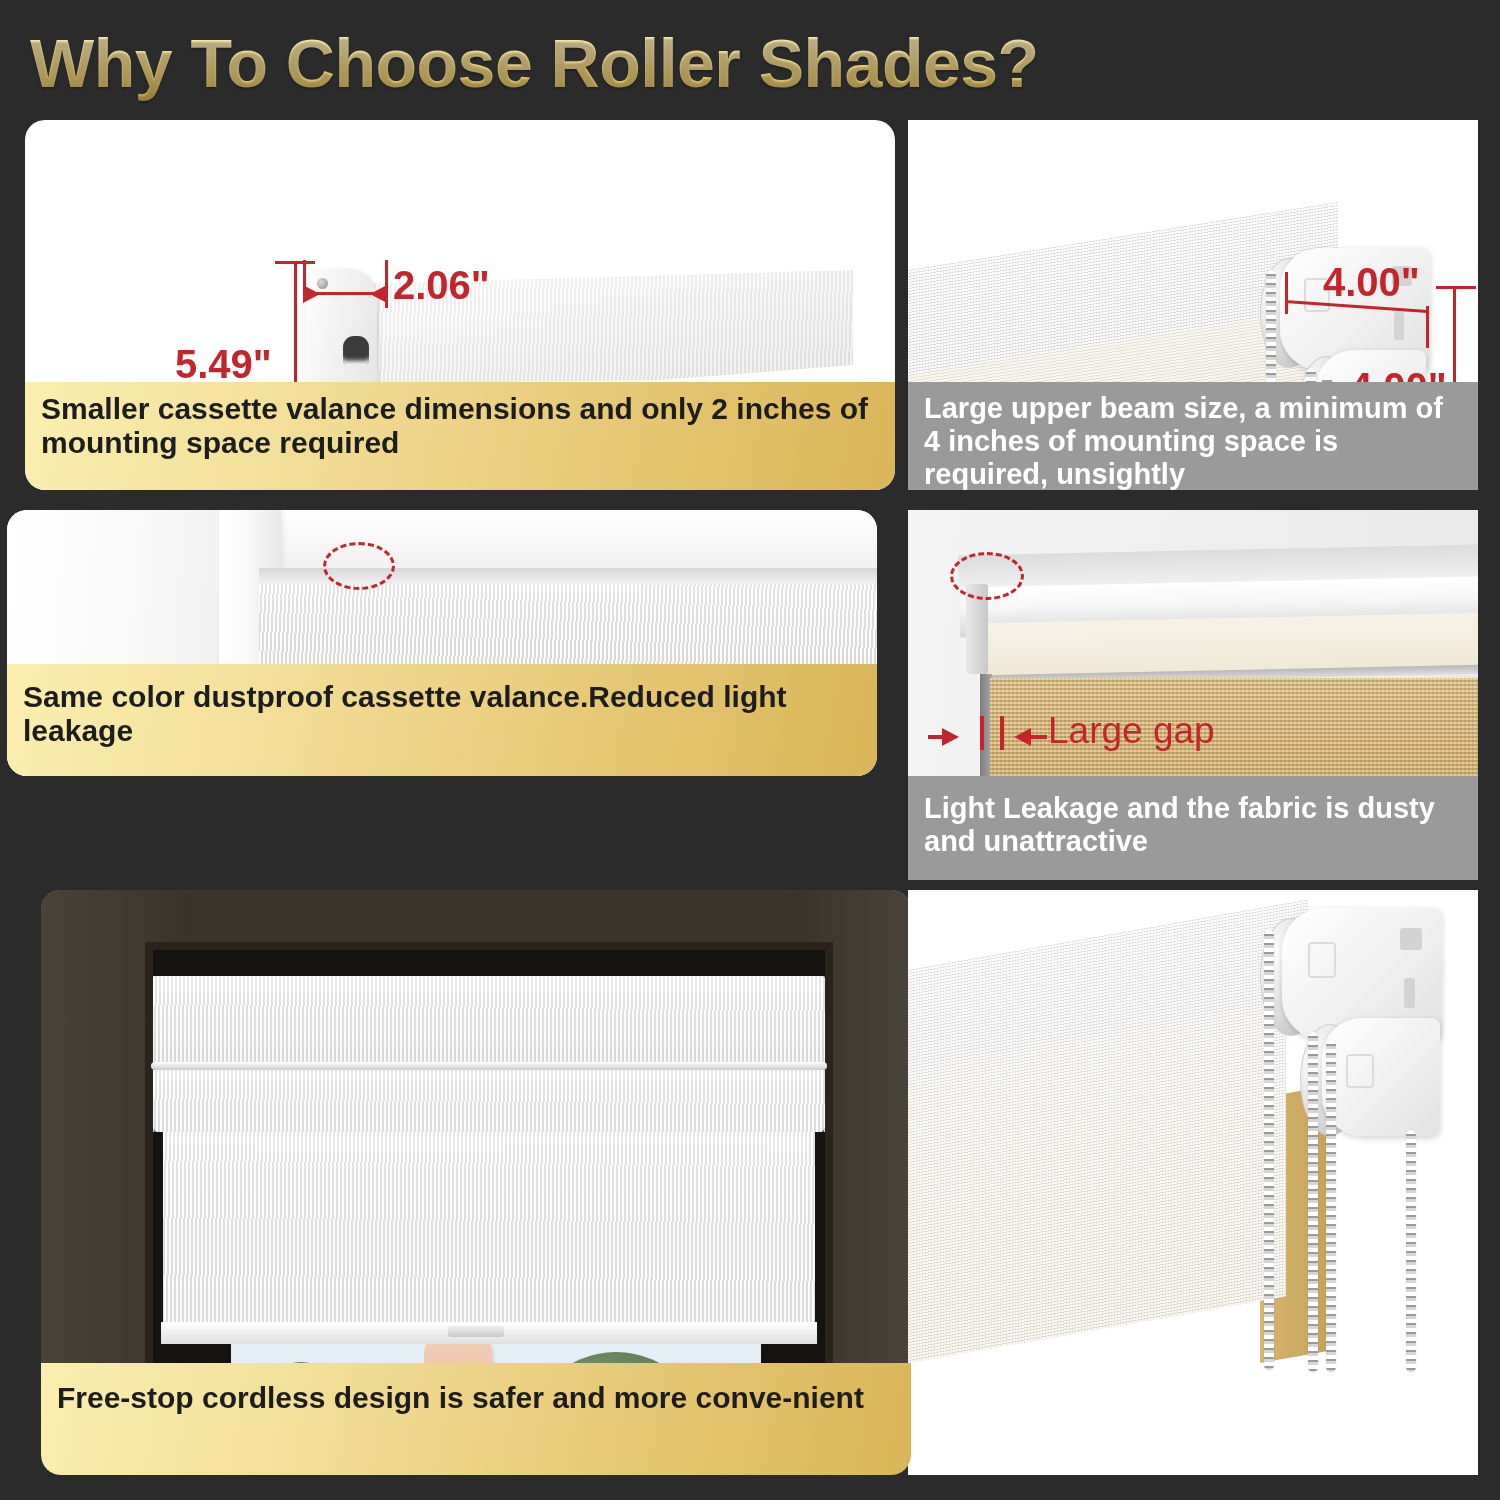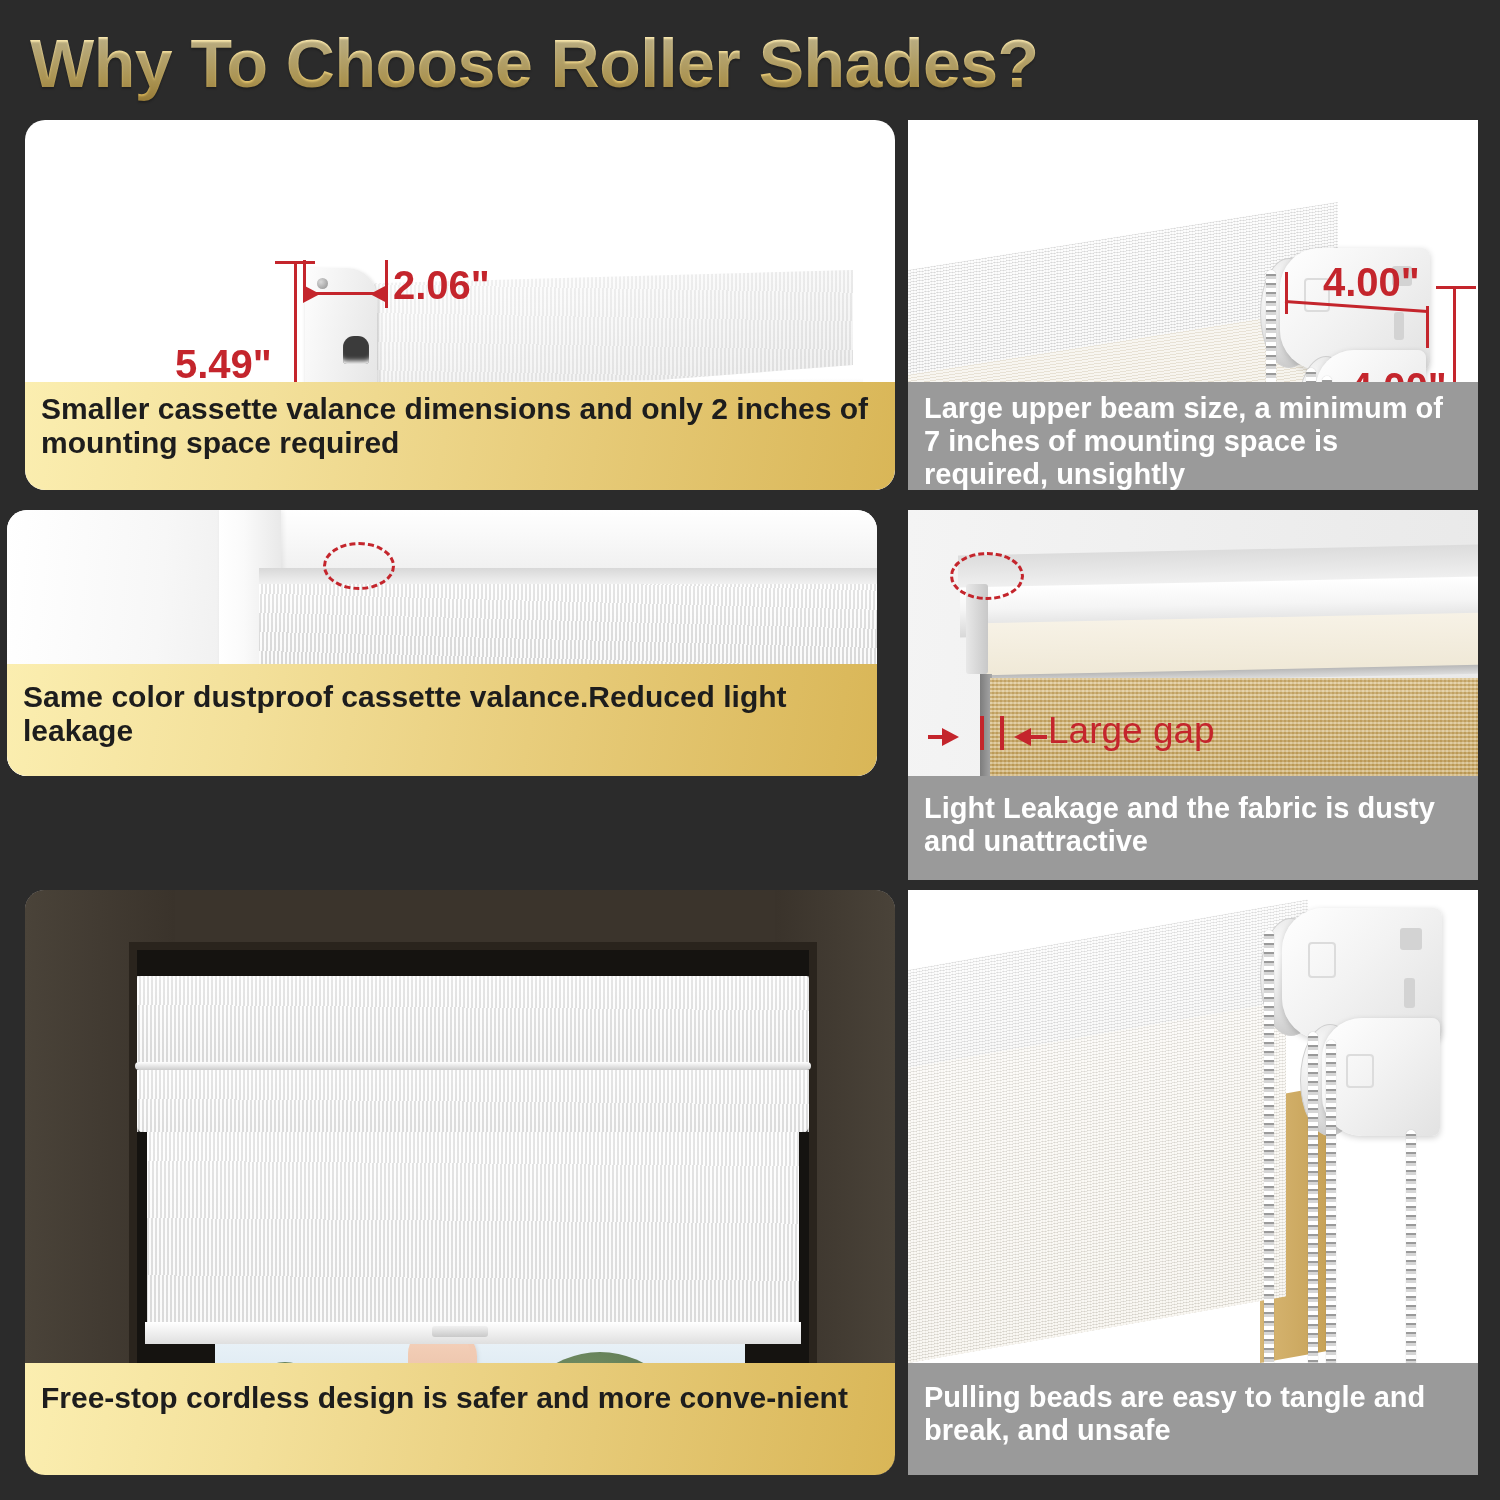--- a/index.html
+++ b/index.html
@@ -425,21 +425,21 @@
     <div class="dim-line-h" style="left:377px; top:180px; width:143px; transform:rotate(4deg); transform-origin:left center;"></div>
     <div class="dim-label" style="left:415px; top:140px; font-size:40px;">4.00"</div>
 
     <div class="dim-line-v" style="left:545px; top:166px; height:186px;"></div>
     <div class="tick-h" style="left:528px; top:166px; width:40px;"></div>
     <div class="tick-h" style="left:528px; top:350px; width:40px;"></div>
     <div class="dim-label" style="left:442px; top:245px; font-size:40px;">4.00"</div>
   </div>
 
   <div class="caption grey cap-tr">
-    <span>Large upper beam size, a minimum of 7 inches of mounting space is required, unsightly</span>
+    <span>Large upper beam size, a minimum of 4 inches of mounting space is required, unsightly</span>
   </div>
 </div>
 
 <div class="panel good" style="left:7px; top:510px; width:870px; height:266px;">
   <div class="stage">
 
     <div class="ml-wall"></div>
     <div class="ml-frame-top"></div>
     <div class="ml-frame-outer"></div>
 
@@ -485,21 +485,21 @@
     <div class="arrow-l" style="left:106px; top:218px;"></div>
     <div class="gap-stem" style="left:123px; top:225px; width:16px;"></div>
     <div class="gap-label" style="left:140px; top:200px; font-size:37px;">Large gap</div>
   </div>
 
   <div class="caption grey cap-mr">
     <span>Light Leakage and the fabric is dusty and unattractive</span>
   </div>
 </div>
 
-<div class="panel good" style="left:25px; top:890px; width:870px; height:585px;">
+<div class="panel good" style="left:41px; top:890px; width:870px; height:585px;">
   <div class="stage">
 
     <div class="bl-bg"></div>
     <div class="bl-wall-l"></div>
     <div class="bl-wall-r"></div>
     <div class="bl-frame"></div>
 
     <div class="bl-view">
       <div class="tree" style="left:10px; top:20px; width:120px; height:170px;"></div>
       <div class="tree" style="left:92px; top:58px; width:100px; height:140px;"></div>
@@ -542,16 +542,13 @@
     <div class="bracket" style="left:414px; top:128px; width:118px; height:118px; border-radius:40px 8px 8px 40px;">
       <div class="bracket-emb" style="left:24px;top:36px;width:28px;height:34px;"></div>
     </div>
 
     <div class="bead-chain" style="left:356px; top:40px; height:440px;"></div>
     <div class="bead-chain" style="left:400px; top:142px; height:340px;"></div>
     <div class="bead-chain" style="left:418px; top:150px; height:332px;"></div>
     <div class="bead-chain" style="left:498px; top:240px; height:242px;"></div>
   </div>
 
-  <div class="caption grey cap-br">
-    <span>Pulling beads are easy to tangle and break, and unsafe</span>
-  </div>
 </div>
 
 </body></html>

